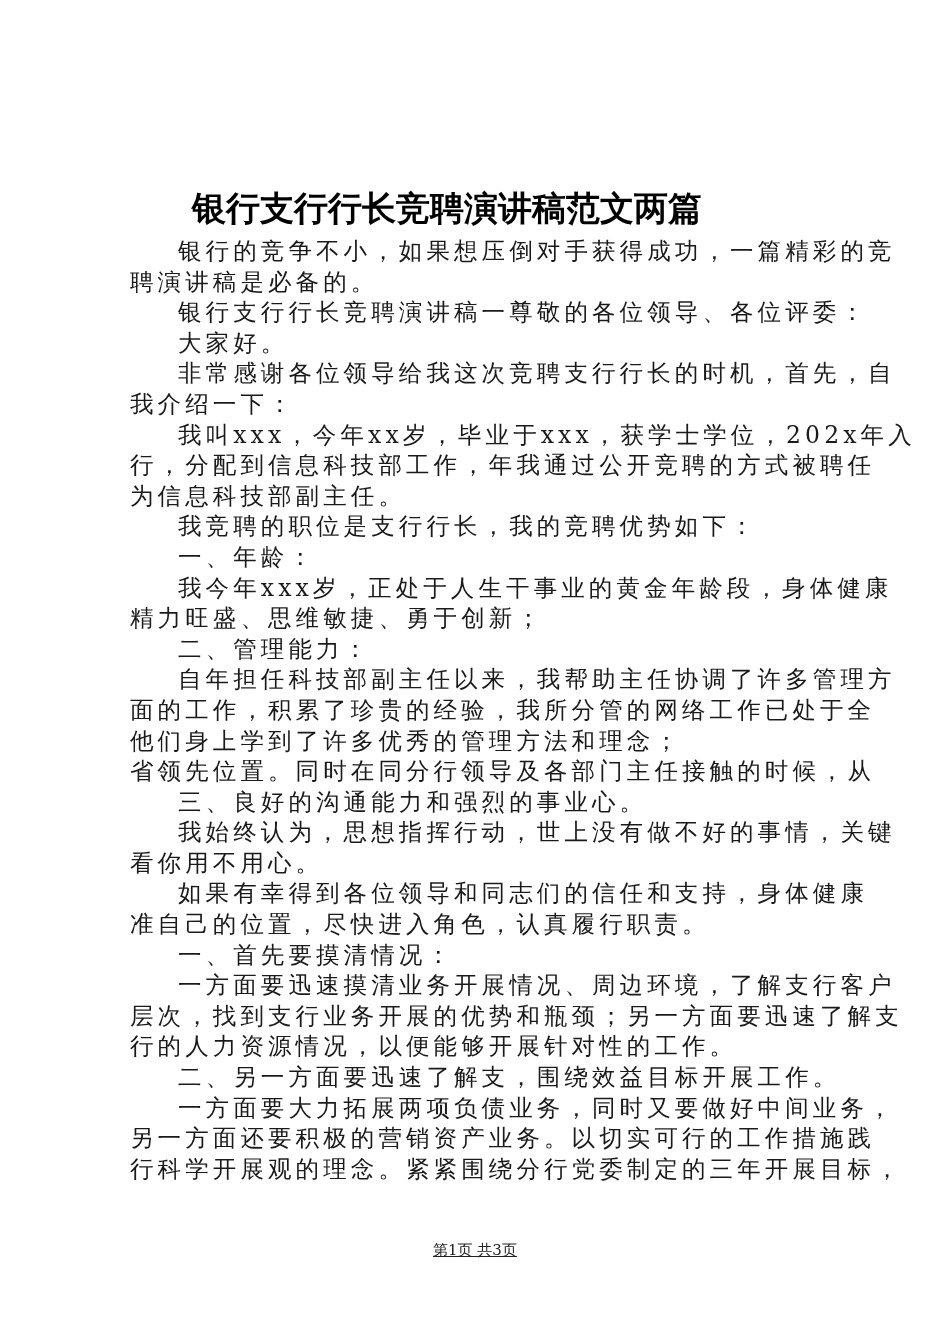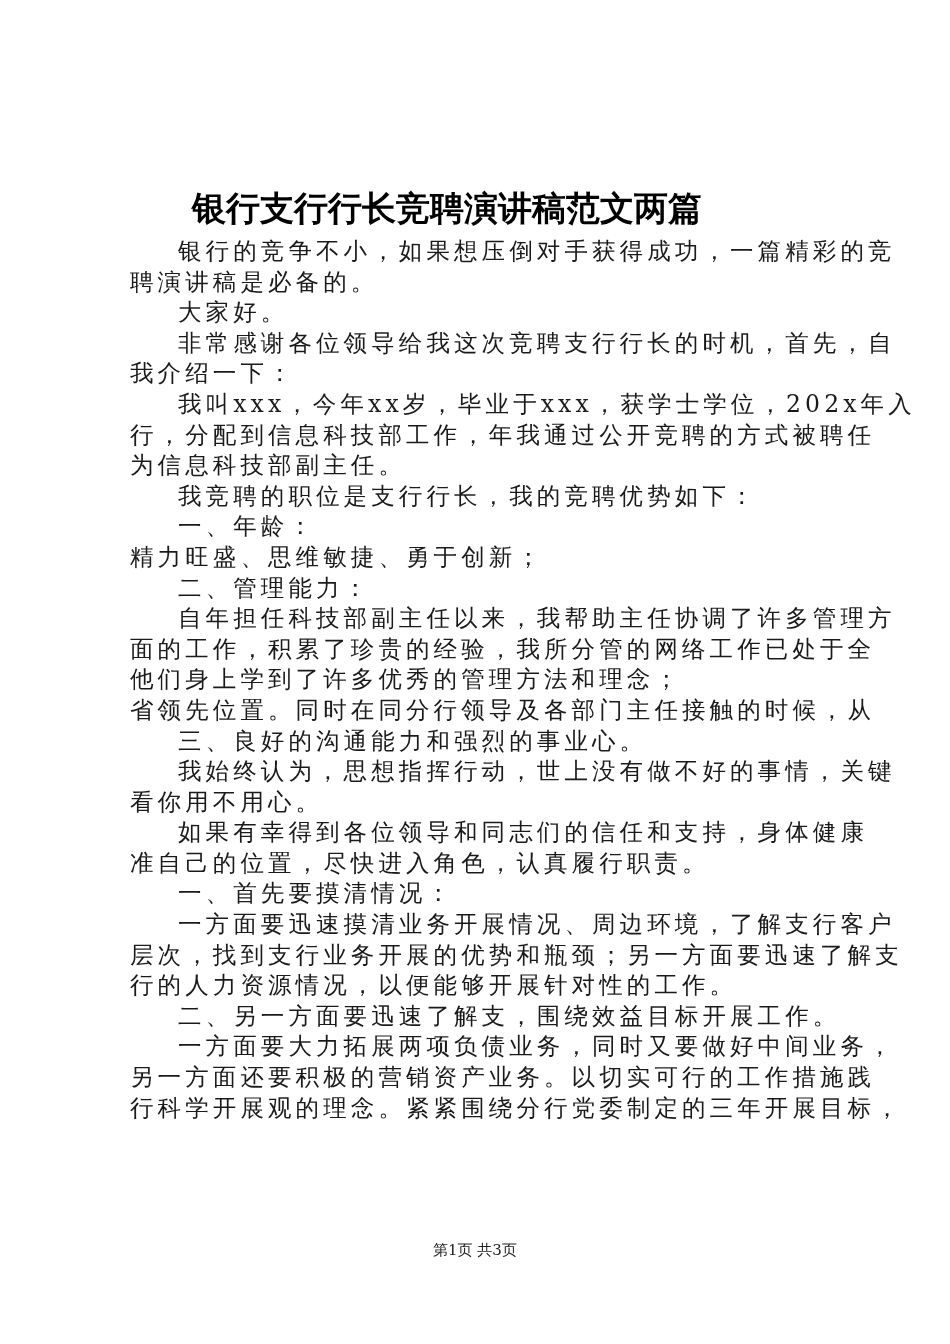--- a/index.html
+++ b/index.html
@@ -6,38 +6,40 @@
   body { width: 950px; height: 1344px; position: relative; overflow: hidden;
          font-family: "DejaVu Serif", "Liberation Serif", serif; color: #111; }
   .title { position: absolute; top: 186px; left: 0; width: 894px; text-align: center;
            font-family: "DejaVu Sans", "Liberation Sans", sans-serif; font-weight: bold;
            font-size: 34px; line-height: 44px; letter-spacing: 0px; color: #000; }
   .body { position: absolute; top: 236px; left: 130px; width: 710px; }
   .line { font-size: 23.5px; line-height: 30.6px; height: 30.6px; white-space: nowrap;
           letter-spacing: 4.1px; color: #1a1a1a; }
   .line.indent { padding-left: 48px; }
   .footer { position: absolute; top: 1240px; left: 0; width: 950px; text-align: center;
-            font-size: 15px; line-height: 20px; color: #222; }
+            font-size: 15px; line-height: 20px; color: #222; text-decoration: underline; }
 </style>
 </head>
 <body>
 
 <div class="title">银行支行行长竞聘演讲稿范文两篇</div>
 
 <div class="body" id="doc-body">
     <div class="line indent">银行的竞争不小，如果想压倒对手获得成功，一篇精彩的竞</div>
     <div class="line">聘演讲稿是必备的。</div>
+    <div class="line indent">银行支行行长竞聘演讲稿一尊敬的各位领导、各位评委：</div>
     <div class="line indent">大家好。</div>
     <div class="line indent">非常感谢各位领导给我这次竞聘支行行长的时机，首先，自</div>
     <div class="line">我介绍一下：</div>
     <div class="line indent">我叫xxx，今年xx岁，毕业于xxx，获学士学位，202x年入</div>
     <div class="line">行，分配到信息科技部工作，年我通过公开竞聘的方式被聘任</div>
     <div class="line">为信息科技部副主任。</div>
     <div class="line indent">我竞聘的职位是支行行长，我的竞聘优势如下：</div>
     <div class="line indent">一、年龄：</div>
+    <div class="line indent">我今年xxx岁，正处于人生干事业的黄金年龄段，身体健康</div>
     <div class="line">精力旺盛、思维敏捷、勇于创新；</div>
     <div class="line indent">二、管理能力：</div>
     <div class="line indent">自年担任科技部副主任以来，我帮助主任协调了许多管理方</div>
     <div class="line">面的工作，积累了珍贵的经验，我所分管的网络工作已处于全</div>
     <div class="line">他们身上学到了许多优秀的管理方法和理念；</div>
     <div class="line">省领先位置。同时在同分行领导及各部门主任接触的时候，从</div>
     <div class="line indent">三、良好的沟通能力和强烈的事业心。</div>
     <div class="line indent">我始终认为，思想指挥行动，世上没有做不好的事情，关键</div>
     <div class="line">看你用不用心。</div>
     <div class="line indent">如果有幸得到各位领导和同志们的信任和支持，身体健康</div>

